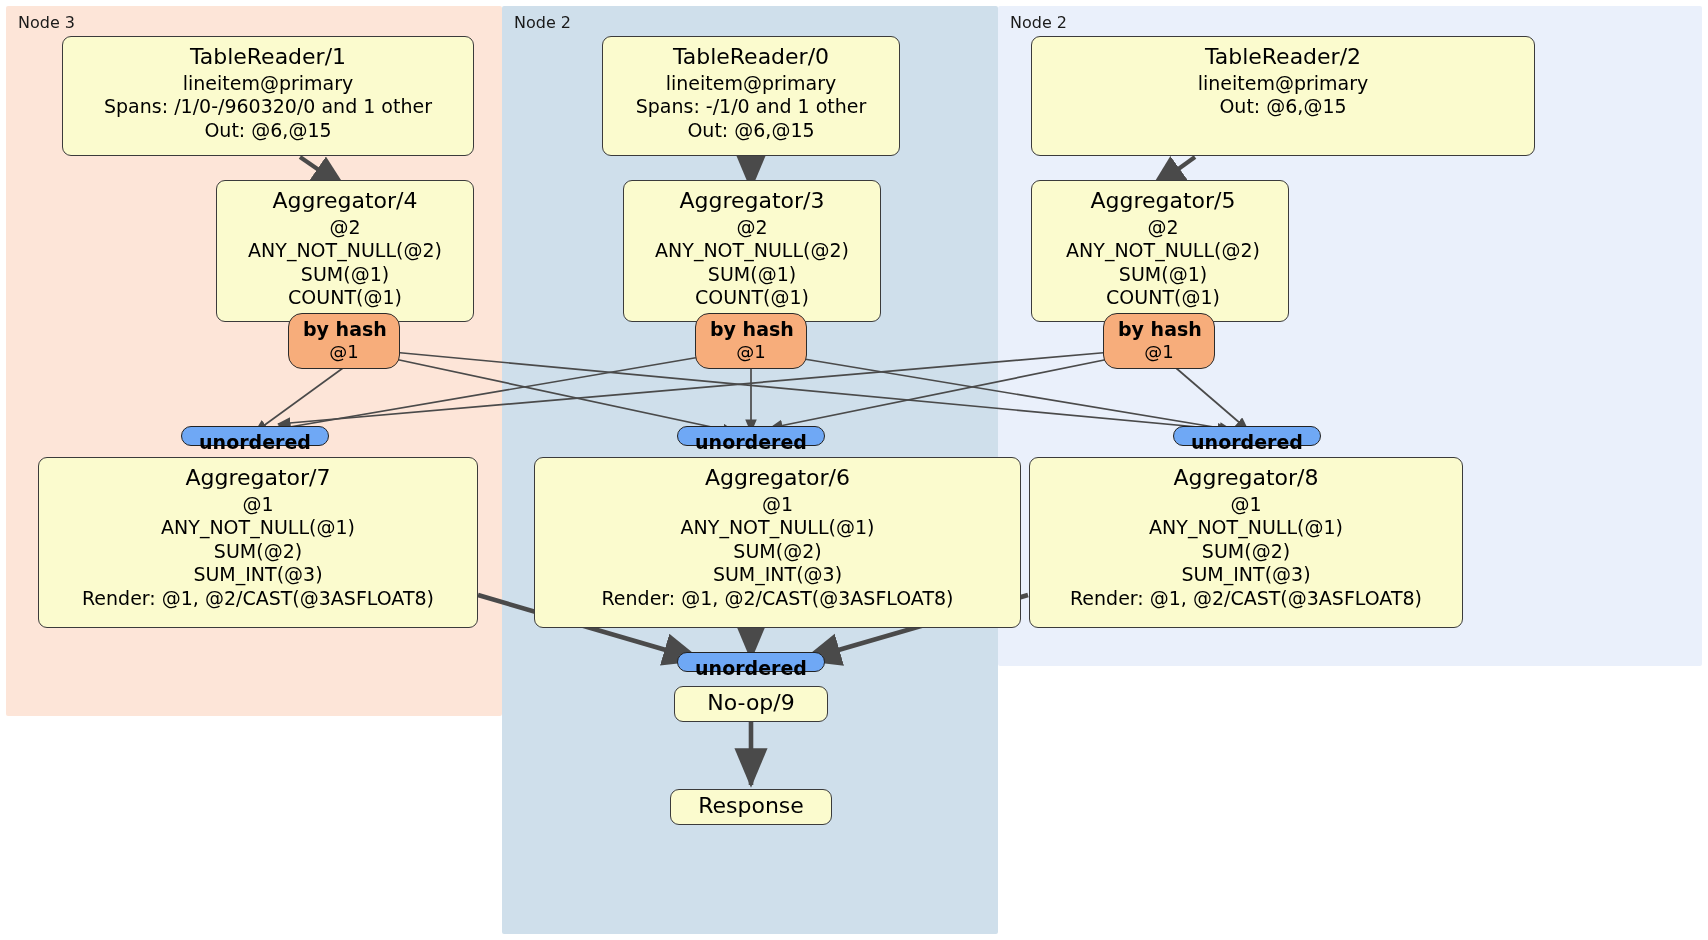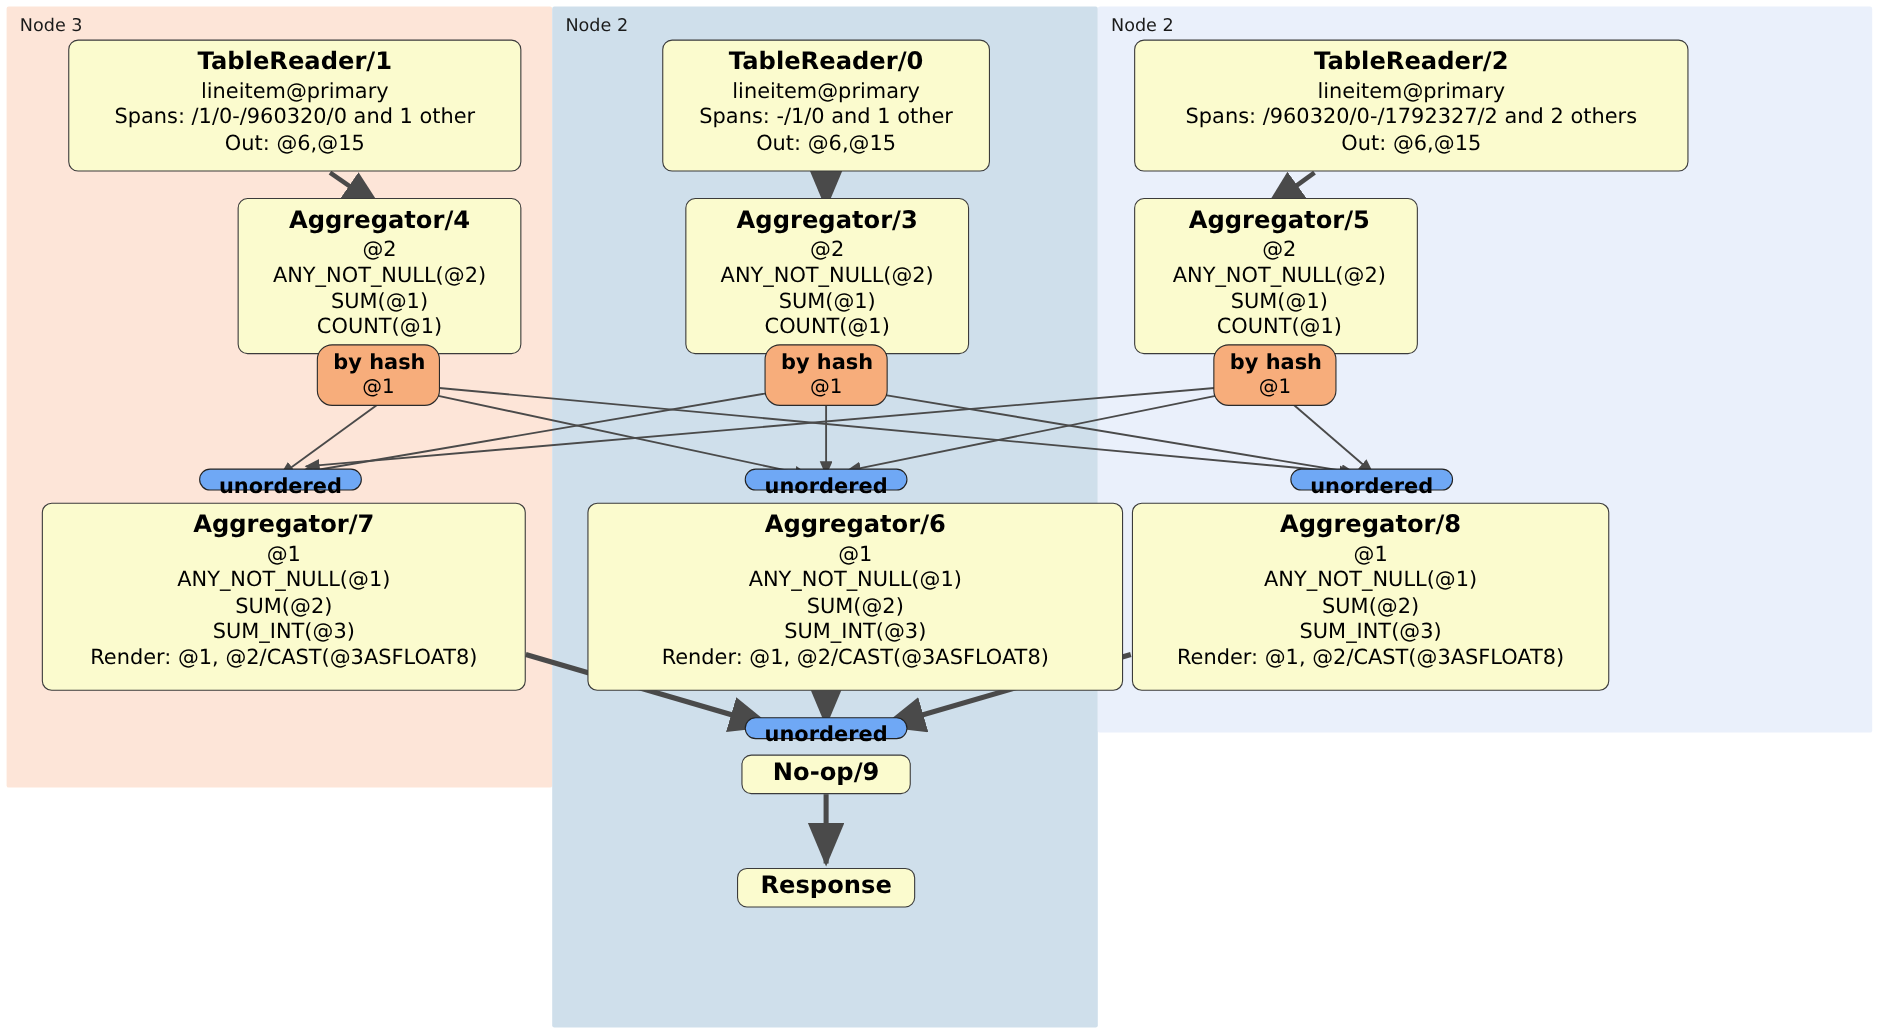--- a/index.html
+++ b/index.html
@@ -44,21 +44,21 @@
     border: 1.6px solid #3b3b3b;
     border-radius: 9px;
     text-align: center;
     color: #000000;
     font-size: 19px;
     line-height: 1.24;
     padding: 6px 10px 7px 10px;
     white-space: nowrap;
   }
   .proc .ttl {
-    font-weight: bold;
+    font-weight: normal;
     font-size: 22px;
     line-height: 1.3;
     display: block;
   }
   .proc .ln { display: block; }
   
   .router {
     position: absolute;
     box-sizing: border-box;
     background: #f7ad7b;
@@ -213,21 +213,20 @@
     <span class="ttl">No-op/9</span>
   </div>
 
   <div class="proc" style="left:670px; top:789px; width:162px; height:36px; padding:2px 10px;">
     <span class="ttl">Response</span>
   </div>
 
   <div class="proc" style="left:1031px; top:36px; width:504px; height:120px;">
     <span class="ttl">TableReader/2</span>
     <span class="ln">lineitem@primary</span>
-    <span class="ln">Spans: /960320/0-/1792327/2 and 2 others</span>
     <span class="ln">Out: @6,@15</span>
   </div>
 
   <div class="proc" style="left:1031px; top:180px; width:258px; height:142px;padding-left:16px;">
     <span class="ttl">Aggregator/5</span>
     <span class="ln">@2</span>
     <span class="ln">ANY_NOT_NULL(@2)</span>
     <span class="ln">SUM(@1)</span>
     <span class="ln">COUNT(@1)</span>
   </div>

